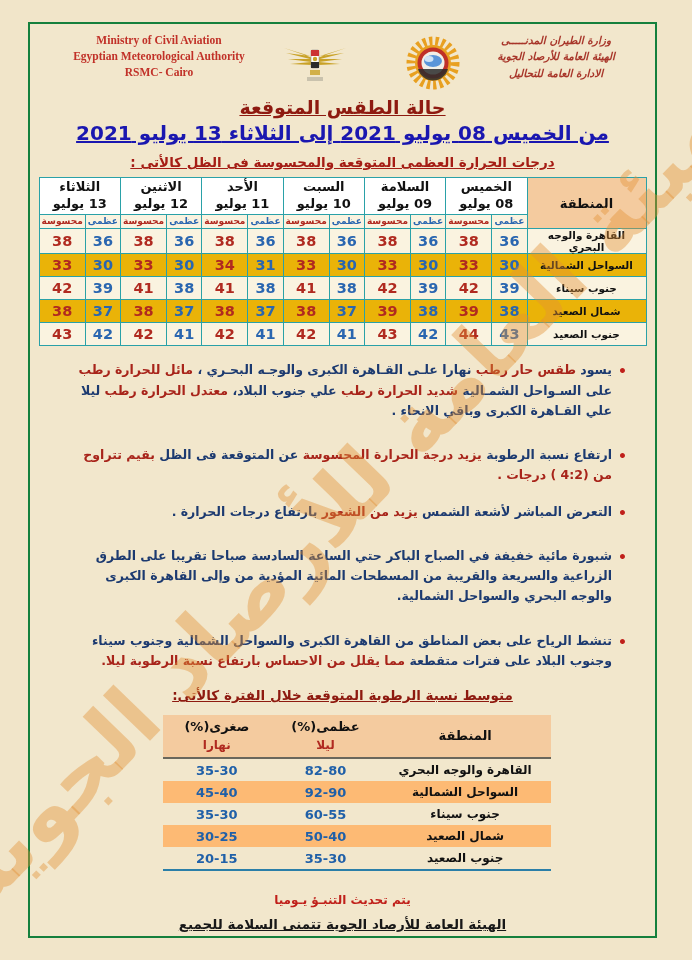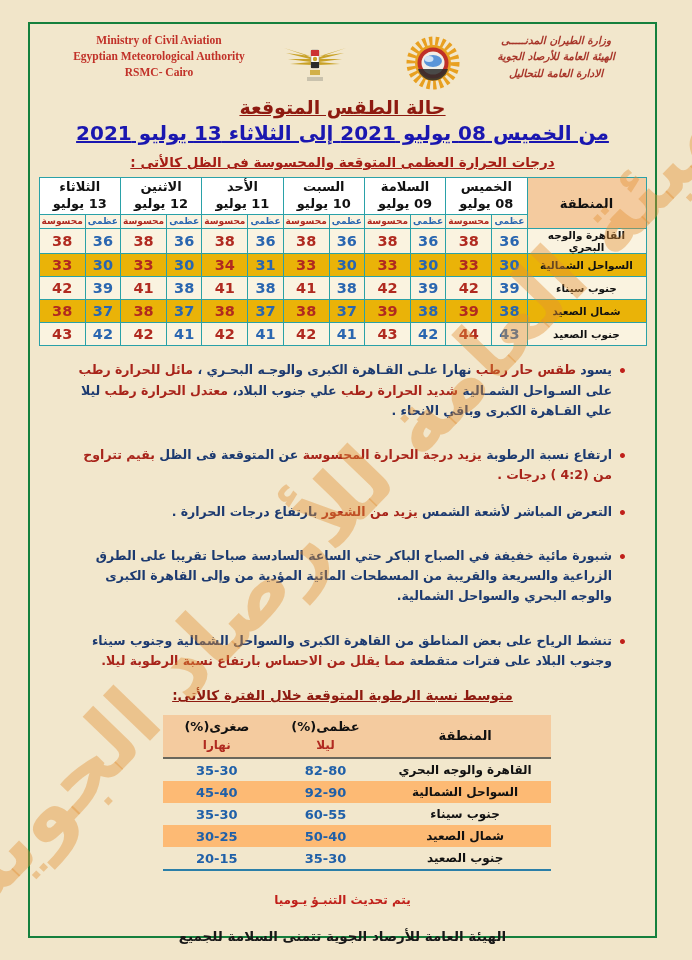--- a/index.html
+++ b/index.html
@@ -50,21 +50,21 @@
   table.hum th{background:#f4cb9f;font-size:13px;color:#111;padding:3px 4px;line-height:1.45;
             border-bottom:2px solid #6a675c;}
   table.hum td{text-align:center;height:20px;}
   .hum-sub{display:block;color:#b02a20;font-size:12px;font-weight:bold;}
   td.hum-rgn{font-size:12px;font-weight:bold;color:#111;}
   td.hum-val{font-size:13px;font-weight:bold;color:#2060a8;}
   tr.hum-alt td{background:#fdba74;}
   table.hum tbody tr:last-child td{border-bottom:2px solid #2b7fa8;}
   
   .f-red{text-align:center;color:#c0201a;font-weight:bold;font-size:12px;margin-top:22px;direction:rtl;}
-  .f-black{text-align:center;color:#181818;font-weight:bold;font-size:13.5px;margin-top:21px;direction:rtl;}
+  .f-black{text-align:center;color:#181818;font-weight:bold;font-size:13.5px;margin-top:9px;direction:rtl;text-decoration:underline;}
   
   .watermark{position:absolute;left:-190px;top:420px;width:1120px;text-align:center;
              font-size:86px;font-weight:bold;color:rgba(226,145,55,0.42);direction:rtl;
              transform:rotate(-46deg);white-space:nowrap;pointer-events:none;z-index:6;}
   
   .logo-wrap{display:flex;flex-direction:column;align-items:center;}
 </style>
 </head>
 <body>
 

